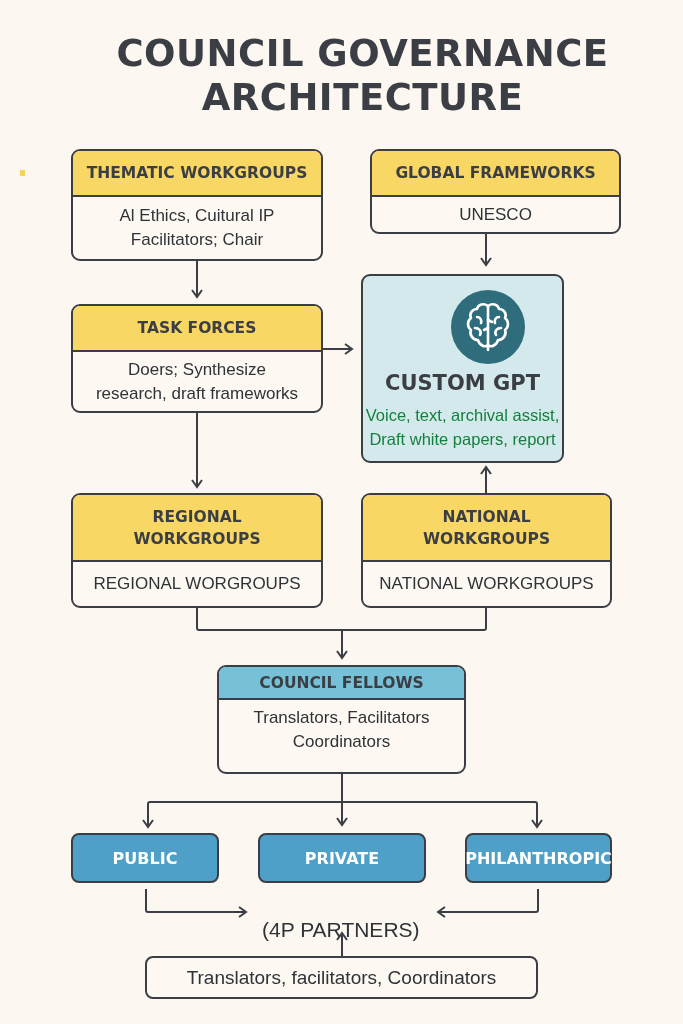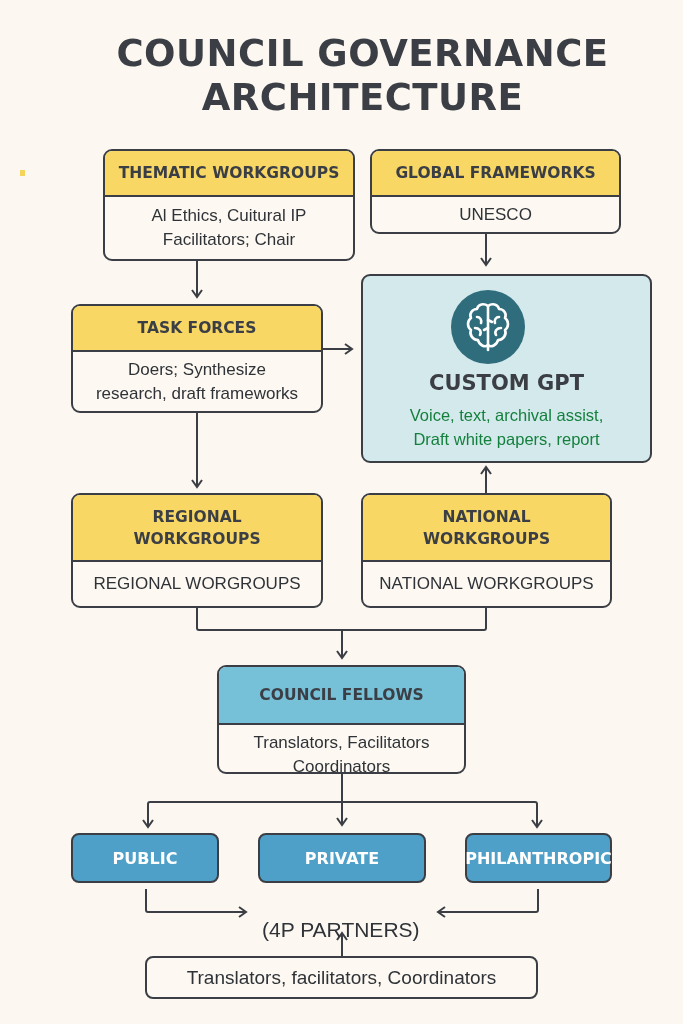--- a/index.html
+++ b/index.html
@@ -9,21 +9,21 @@
            font-family:"DejaVu Sans", sans-serif; font-weight:bold; font-size:37px; line-height:44px;
            color:#3b3f45; letter-spacing:0.5px;margin-left:21px; }
   .dot { position:absolute; left:20px; top:170px; width:5px; height:6px; background:#f5d45b; }
   .box { position:absolute; border:2px solid #3b3f45; border-radius:9px; background:#fdf9f2; overflow:hidden; box-sizing:border-box; }
   .box .hd { background:#f8d764; border-bottom:2px solid #3b3f45; text-align:center;
              font-family:"DejaVu Sans", sans-serif; font-weight:bold; font-size:15.5px; color:#3b3f45;
              display:flex; align-items:center; justify-content:center; box-sizing:border-box; line-height:22px; }
   .box .bd { text-align:left; font-size:17px; line-height:24px; color:#2f3338;
              display:flex; align-items:center; justify-content:center; flex-direction:column; }
   .box.blue .hd { background:#76c0d8; }
-  .gpt { position:absolute; left:361px; top:274px; width:291px; height:189px; border:2px solid #3b3f45;
+  .gpt { position:absolute; left:361px; top:274px; width:203px; height:189px; border:2px solid #3b3f45;
          border-radius:9px; background:#d3e9ec; box-sizing:border-box; text-align:center; }
   .gpt .ic { position:absolute; left:88px; top:14px; width:74px; height:74px; border-radius:50%; background:#2f6c7c; }
   .gpt .gt { position:absolute; left:0; width:100%; top:95px; font-family:"DejaVu Sans", sans-serif; font-weight:bold;
              font-size:21px; color:#3b3f45; }
   .gpt .gd { position:absolute; left:0; width:100%; top:127px; font-size:16.5px; line-height:24px; color:#15803d; }
   .pill { position:absolute; border:2px solid #3b3f45; border-radius:8px; background:#4ea0c8; box-sizing:border-box;
           color:#fff; font-family:"DejaVu Sans", sans-serif; font-weight:bold; display:flex; align-items:center; justify-content:center; }
   .partners { position:absolute; left:262px; top:898px; font-size:21px; color:#2f3338;margin-top:20px; }
   .bottom { position:absolute; left:145px; top:956px; width:393px; height:43px; border:2px solid #3b3f45; border-radius:8px;
             box-sizing:border-box; background:#fdf9f2; display:flex; align-items:center; justify-content:center;
@@ -56,21 +56,21 @@
     <path d="M342,772 L342,825" marker-end="url(#ah)"></path>
     <path d="M148,826 L148,804 Q148,802 150,802 L535,802 Q537,802 537,804 L537,826"></path>
     <path d="M148,812 L148,827" marker-end="url(#ah)"></path>
     <path d="M537,812 L537,827" marker-end="url(#ah)"></path>
     <path d="M146,889 L146,910 Q146,912 148,912 L246,912" marker-end="url(#ah)"></path>
     <path d="M538,889 L538,910 Q538,912 536,912 L438,912" marker-end="url(#ah)"></path>
     <path d="M342,956 L342,933" marker-end="url(#ah)"></path>
   </g>
 </svg>
 
-<div class="box" style="left:71px;top:149px;width:252px;height:112px;margin-left:32px;">
+<div class="box" style="left:71px;top:149px;width:252px;height:112px;">
   <div class="hd" style="height:46px;">THEMATIC WORKGROUPS</div>
   <div class="bd" style="height:62px;">
     <div>Al Ethics, Cuitural IP</div>
     <div>Facilitators; Chair</div>
   </div>
 </div>
 
 <div class="box" style="left:370px;top:149px;width:251px;height:85px;">
   <div class="hd" style="height:46px;">GLOBAL FRAMEWORKS</div>
   <div class="bd" style="height:35px;">UNESCO</div>
@@ -117,21 +117,21 @@
 
 <div class="box" style="left:361px;top:493px;width:251px;height:115px;">
   <div class="hd" style="height:67px;flex-direction:column;">
     <div>NATIONAL</div>
     <div>WORKGROUPS</div>
   </div>
   <div class="bd" style="height:44px;">NATIONAL WORKGROUPS</div>
 </div>
 
 <div class="box blue" style="left:217px;top:665px;width:249px;height:109px;">
-  <div class="hd" style="height:58px;">COUNCIL FELLOWS</div>
+  <div class="hd" style="height:33px;">COUNCIL FELLOWS</div>
   <div class="bd" style="height:59px;">
     <div>Translators, Facilitators</div>
     <div>Coordinators</div>
   </div>
 </div>
 
 <div class="pill" style="left:71px;top:833px;width:148px;height:50px;font-size:16px;">PUBLIC</div>
 <div class="pill" style="left:258px;top:833px;width:168px;height:50px;font-size:16px;">PRIVATE</div>
 <div class="pill" style="left:465px;top:833px;width:147px;height:50px;font-size:16px;">PHILANTHROPIC</div>
 

